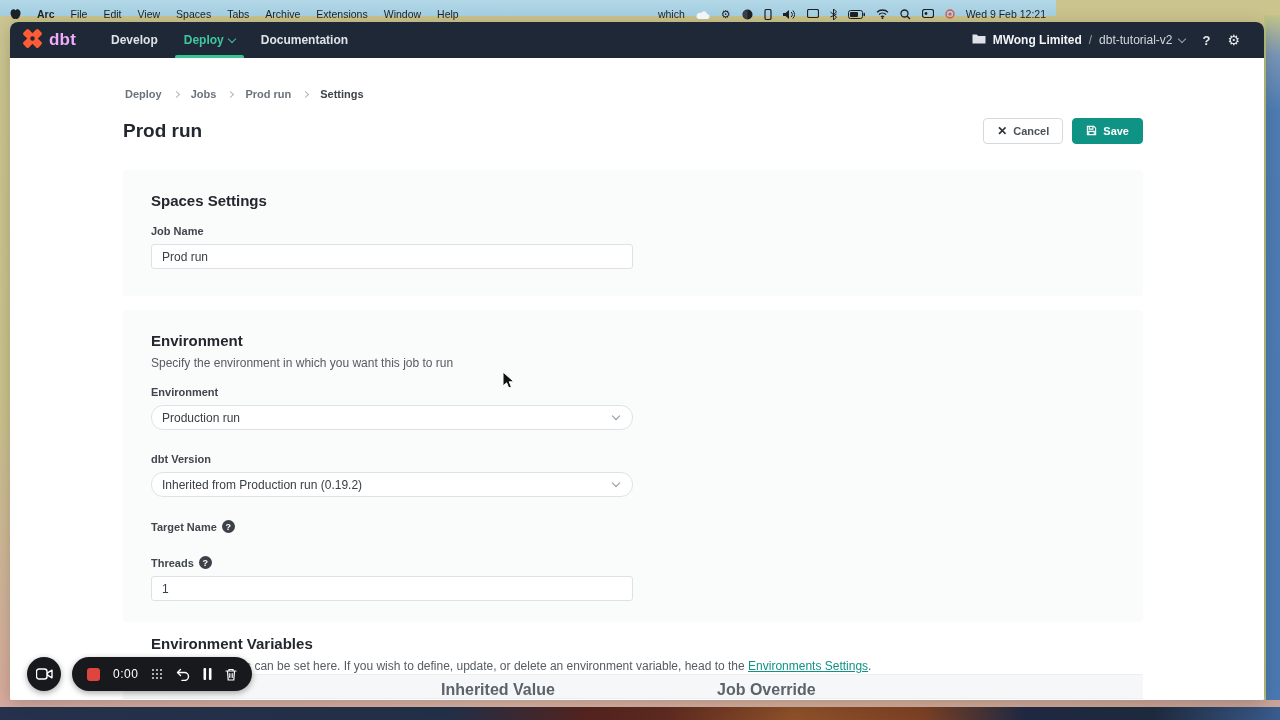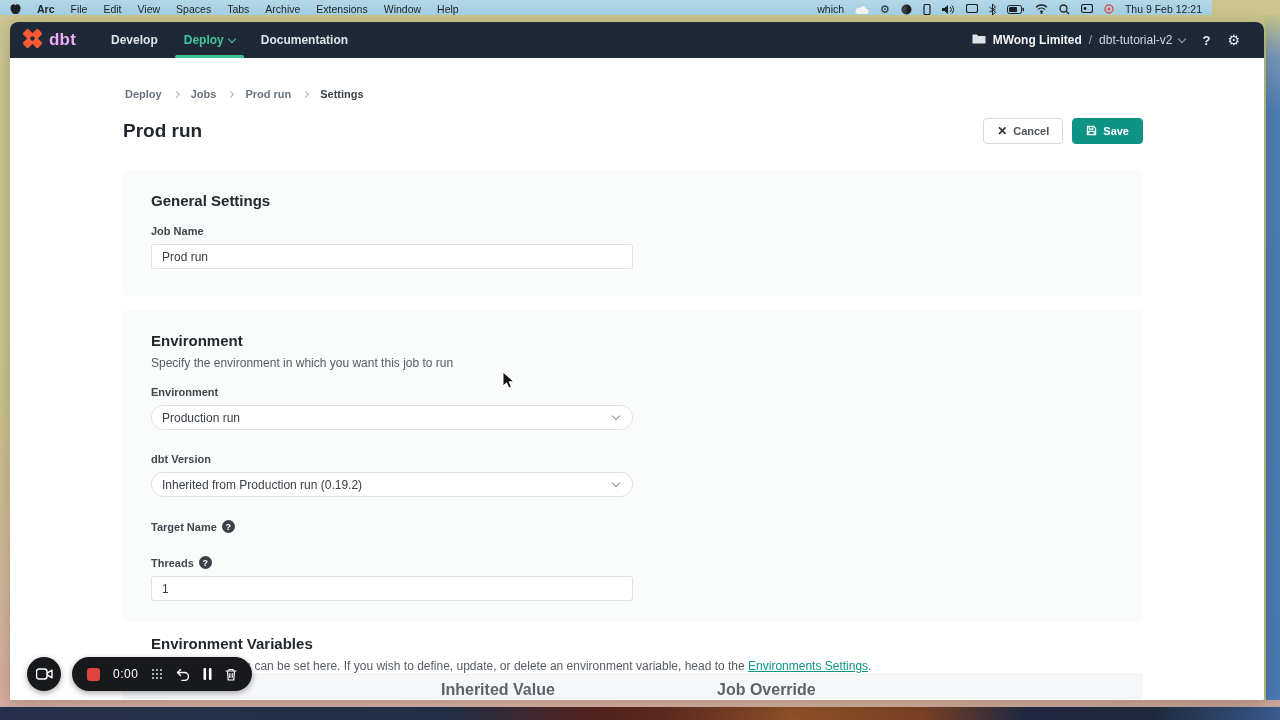--- a/index.html
+++ b/index.html
@@ -1,22 +1,22 @@
 <!DOCTYPE html>
 <html><head>
 <meta charset="utf-8">
 <style>
   * { margin:0; padding:0; box-sizing:border-box; }
   html,body { width:1280px; height:720px; overflow:hidden; }
   body { font-family:"Liberation Sans", sans-serif; background:#cbc48d; position:relative; }
 
   
-  .menubar { position:absolute; left:0; top:0; width:1212px; height:15px;
-    background:linear-gradient(180deg,#b3d8e8,#a2cde0); display:flex; align-items:flex-end;
-    font-size:10.5px; color:#1c2126; padding:0 10px; z-index:50; }
+  .menubar { position:absolute; left:0; top:0; width:1056px; height:15px;
+    background:linear-gradient(180deg,#b3d8e8,#a2cde0); display:flex; align-items:flex-start;
+    font-size:10.5px; color:#1c2126; padding:8px 10px; z-index:50; }
   .menubar .mleft { display:flex; align-items:center; gap:16px; }
   .menubar .mright { margin-left:auto; display:flex; align-items:center; gap:11px; }
   .menubar .app-name { font-weight:bold; }
   .mb-ico { display:inline-flex; align-items:center; }
   .mb-ico svg { display:block; }
   .menubar .glyph { font-size:11px; line-height:1; }
 
   
   .desk-top { position:absolute; left:0; top:15px; width:1280px; height:7px; background:#cbc48d; }
   .desk-left { position:absolute; left:0; top:15px; width:10px; height:692px;
@@ -195,21 +195,21 @@
           <rect x="0.5" y="0.5" width="11" height="8" rx="2" fill="none" stroke="#1d2125" stroke-width="1.2"></rect>
           <circle cx="4" cy="4.5" r="1.4" fill="#1d2125"></circle>
         </svg>
     </span>
     <span class="mb-ico">
       <svg width="10" height="10" viewBox="0 0 10 10">
           <circle cx="5" cy="5" r="4" fill="none" stroke="#d6554c" stroke-width="1.4"></circle>
           <circle cx="5" cy="5" r="1.6" fill="#d6554c"></circle>
         </svg>
     </span>
-    <span>Thu 9 Feb 12:21</span>
+    <span>Wed 9 Feb 12:21</span>
   </div>
 </div>
 
 <div class="desk-top"></div>
 <div class="desk-left"></div>
 <div class="desk-right"></div>
 <div class="desk-bottom-pink"></div>
 <div class="desk-bottom"></div>
 
 <div class="window">
@@ -276,21 +276,21 @@
             <svg width="11" height="11" viewBox="0 0 12 12">
                 <path d="M1.5 1.5h7L10.5 3.5v7h-9z M3.5 1.5v3h4v-3 M3 10.5V7h6v3.5" fill="none" stroke="#fff" stroke-width="1.2"></path>
               </svg>
           </span>
           <span>Save</span>
         </div>
       </div>
     </div>
 
     <div class="card" style="top:112px; height:126px;">
-      <h2>General Settings</h2>
+      <h2>Spaces Settings</h2>
       <div class="field-label">Job Name</div>
       <input class="text-input" type="text" value="Prod run" style="">
     </div>
 
     <div class="card" style="top:252px; height:312px;">
       <h2>Environment</h2>
       <div class="desc">Specify the environment in which you want this job to run</div>
 
       <div class="field-label">Environment</div>
       <div class="select-box">

